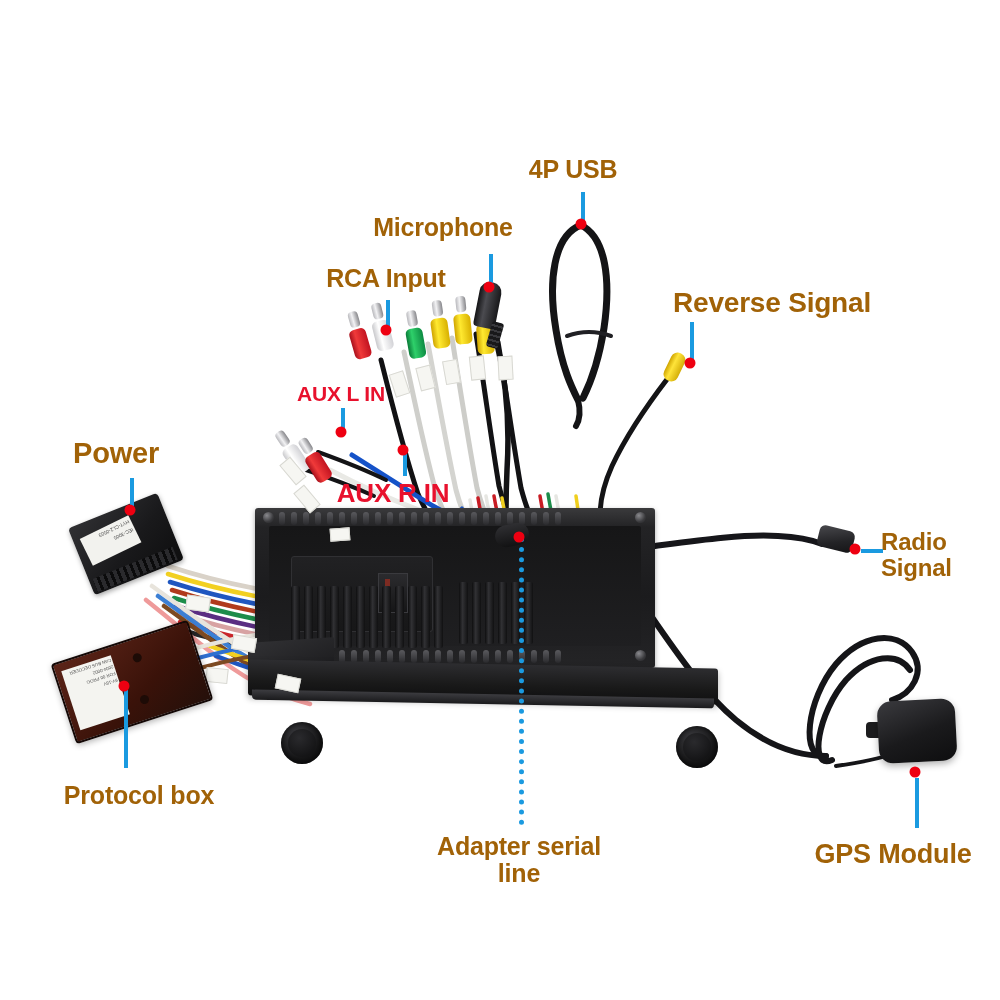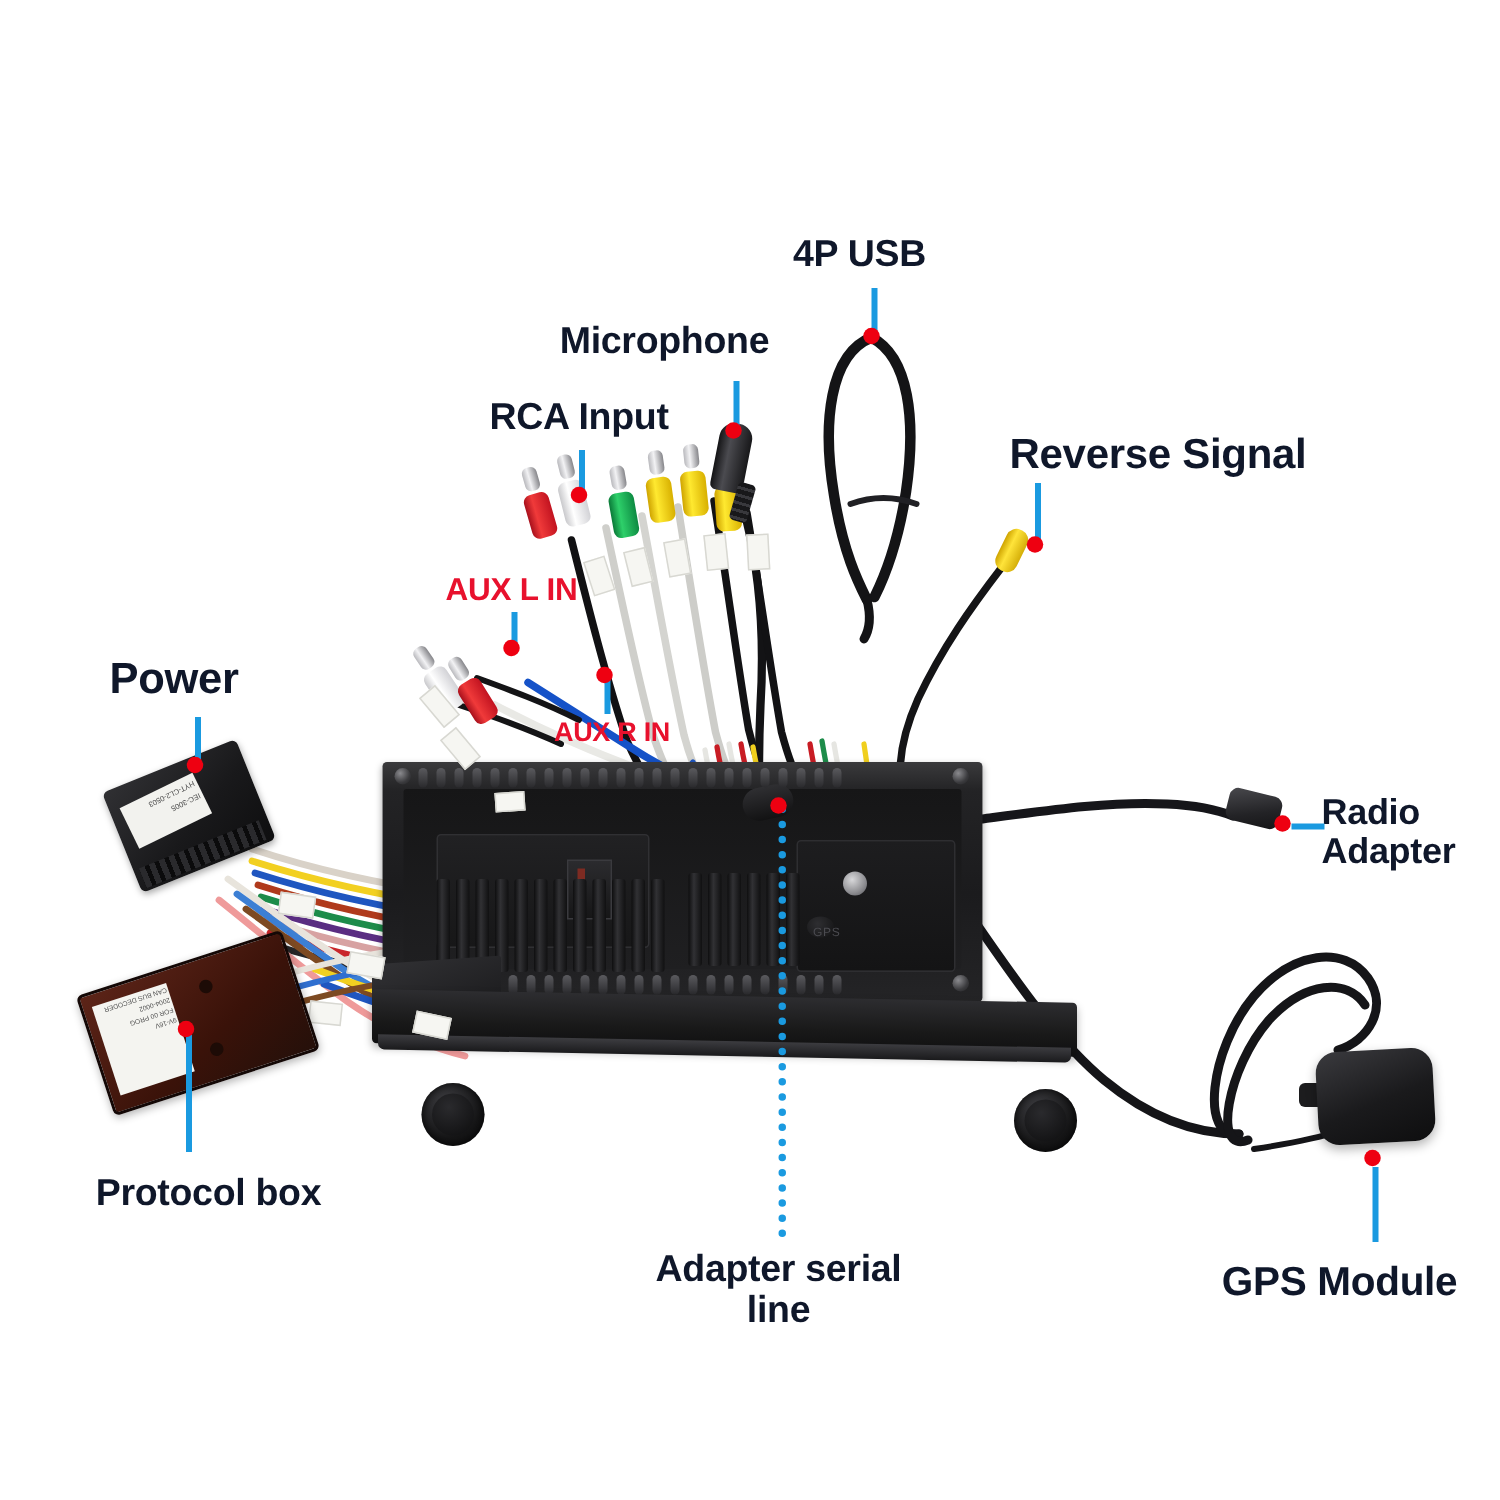--- a/index.html
+++ b/index.html
@@ -3,21 +3,21 @@
 <meta charset="utf-8">
 <style>
   html,body{margin:0;padding:0;background:#fff;}
   body{width:1000px;height:1000px;overflow:hidden;
        font-family:"Liberation Sans",sans-serif;}
   #stage{position:relative;width:1000px;height:1000px;background:#fff;}
 
   
   .label{position:absolute;font-weight:bold;white-space:pre;line-height:1.08;
          letter-spacing:-.2px;}
-  .label.blue{color:#0f172a;}
+  .label.blue{color:#a16207;}
   .label.red{color:#e8112d;}
   .label.ctr{text-align:center;transform:translateX(-50%);}
   .label.lft{text-align:left;}
 
   
   .leader{position:absolute;background:#1a9ae0;}
   .leader.v{width:4px;}
   .leader.h{height:4px;}
   .leader.dotted{width:0;background:none;
       border-left:5px dotted #1a9ae0;}
@@ -239,25 +239,20 @@
       <path d="M582 520 C 584 546 586 570 586 590" stroke="#1f56c0"></path>
       <path d="M590 520 C 592 546 594 570 594 590" stroke="#1f56c0"></path>
       <path d="M462 508 C 452 520 444 532 438 544" stroke="#1f56c0"></path>
     </g>
   </svg>
 
   <div id="unit-body" class="obj">
     <div id="unit-inner">
       <div id="conn-bay">
         <div id="ribbon-socket"></div>
-      </div>
-      <div id="gps-bay">
-        <div id="sma"></div>
-        <div id="ant-knob"></div>
-        <div id="gps-text">GPS</div>
       </div>
       <div class="fin-row" style="left:22px;top:60px;">
         <div class="fin"></div>
           <div class="fin"></div>
           <div class="fin"></div>
           <div class="fin"></div>
         <div class="fin"></div>
           <div class="fin"></div>
           <div class="fin"></div>
           <div class="fin"></div>
@@ -427,25 +422,25 @@
       <div class="dot" style="left: 386px; top: 330px; background: rgb(238, 0, 17);"></div>
       <div class="label blue lft" style="left: 673px; top: 288px; font-size: 28px;">Reverse Signal</div>
       <div class="leader v" style="left: 690px; top: 322px; height: 40px;"></div>
       <div class="dot" style="left: 690px; top: 363px; background: rgb(238, 0, 17);"></div>
       <div class="label red ctr" style="left: 341px; top: 383px; font-size: 21px;">AUX L IN</div>
       <div class="leader v" style="left: 341px; top: 408px; height: 22px;"></div>
       <div class="dot" style="left: 341px; top: 432px; background: rgb(238, 0, 17);"></div>
       <div class="label blue ctr" style="left: 116px; top: 438px; font-size: 29px;">Power</div>
       <div class="leader v" style="left: 130px; top: 478px; height: 30px;"></div>
       <div class="dot" style="left: 130px; top: 510px; background: rgb(238, 0, 17);"></div>
-      <div class="label red ctr" style="left: 408px; top: 479px; font-size: 18px;">AUX R IN</div>
+      <div class="label red ctr" style="left: 393px; top: 479px; font-size: 26px;">AUX R IN</div>
       <div class="leader v" style="left: 403px; top: 452px; height: 24px;"></div>
       <div class="dot" style="left: 403px; top: 450px; background: rgb(238, 0, 17);"></div>
       <div class="label blue lft" style="left: 881px; top: 529px; font-size: 24px;">Radio
-Adapter</div>
+Signal</div>
       <div class="leader h" style="left: 861px; top: 549px; width: 22px;"></div>
       <div class="dot" style="left: 855px; top: 549px; background: rgb(238, 0, 17);"></div>
       <div class="label blue ctr" style="left: 139px; top: 782px; font-size: 25px;">Protocol box</div>
       <div class="leader v" style="left: 124px; top: 690px; height: 78px;"></div>
       <div class="dot" style="left: 124px; top: 686px; background: rgb(238, 0, 17);"></div>
       <div class="label blue ctr" style="left: 519px; top: 833px; font-size: 25px;">Adapter serial
 line</div>
       <div class="leader dotted" style="left: 519px; top: 537px; height: 288px;"></div>
       <div class="dot" style="left: 519px; top: 537px; background: rgb(238, 0, 17);"></div>
       <div class="label blue ctr" style="left: 893px; top: 840px; font-size: 27px;">GPS Module</div>

